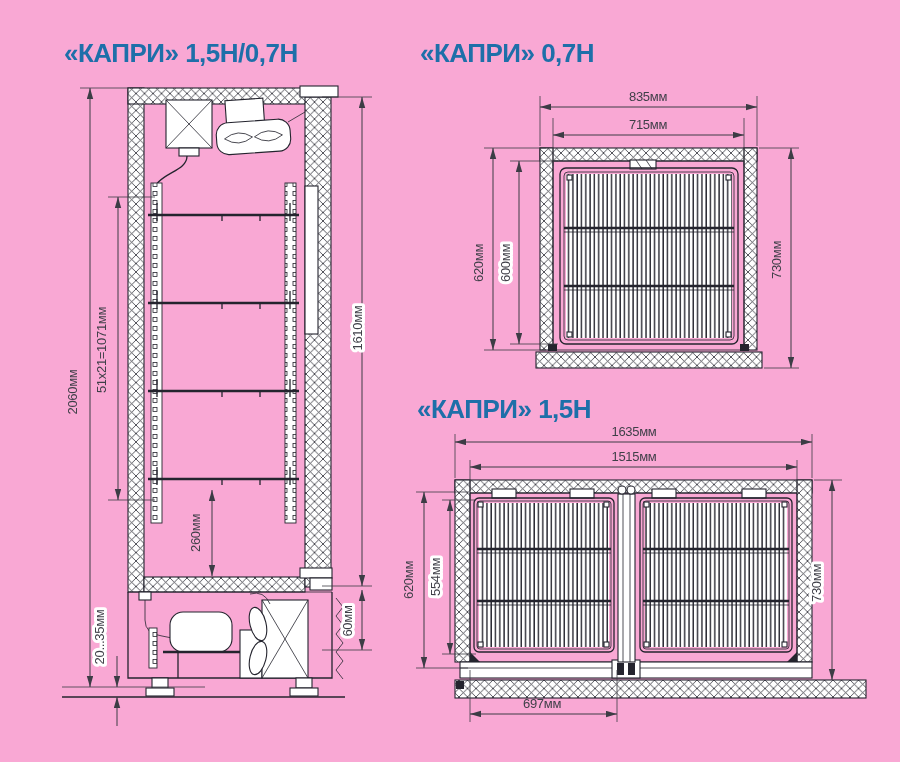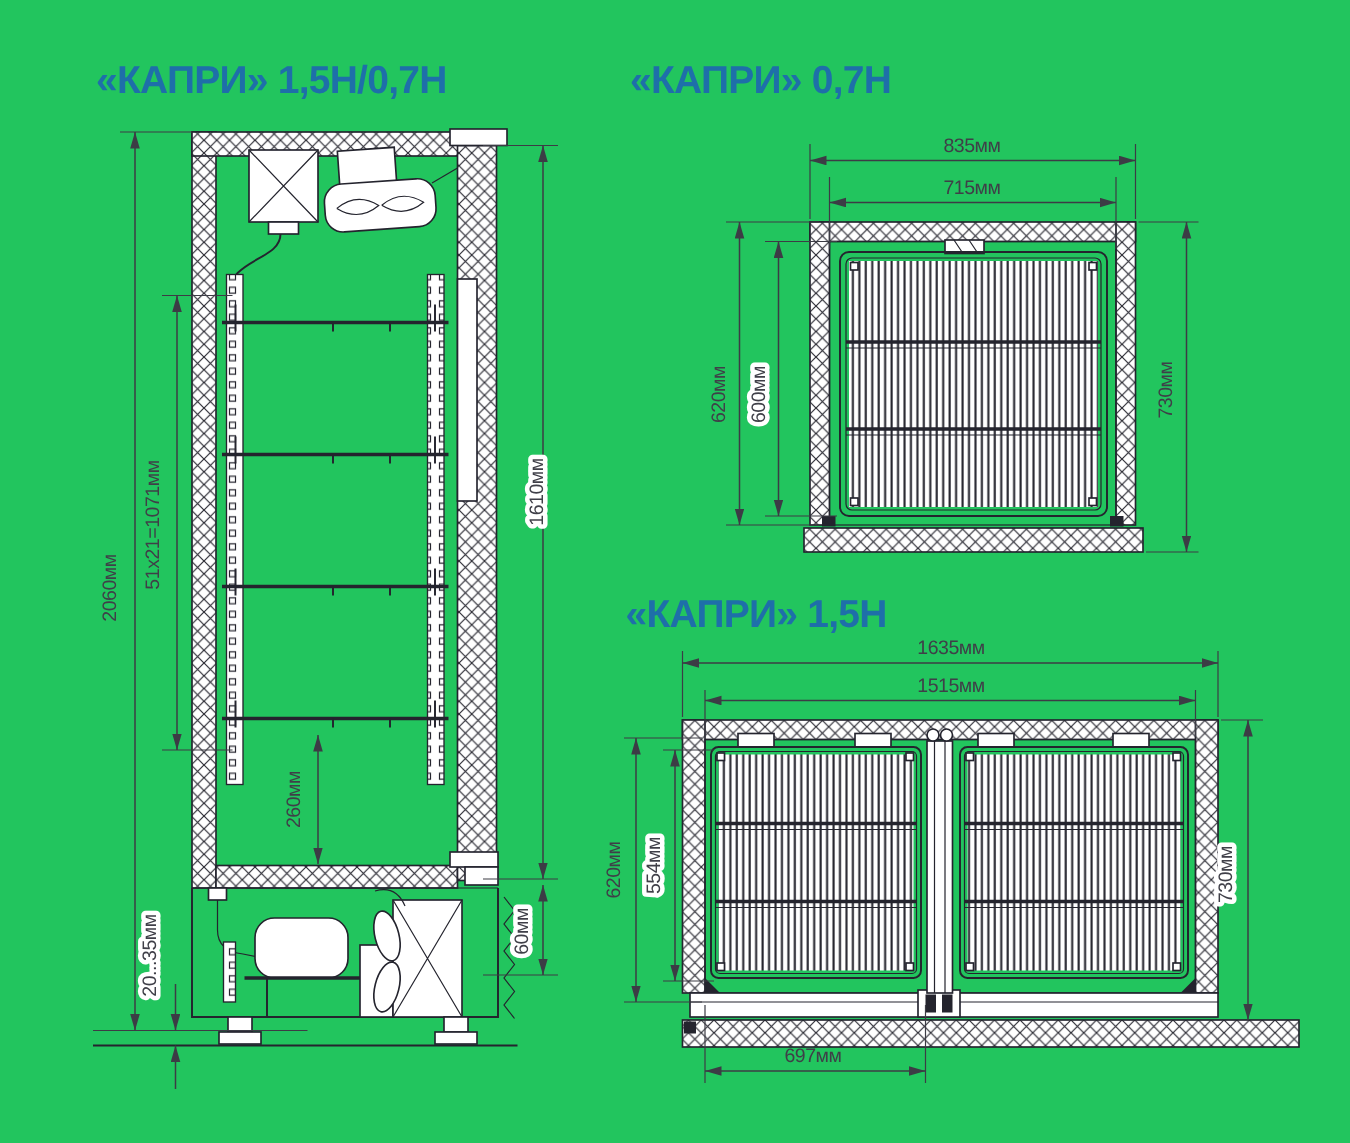--- a/index.html
+++ b/index.html
@@ -1,16 +1,16 @@
 <!DOCTYPE html>
 <html><head>
 <meta charset="utf-8">
 <style>
   html,body{margin:0;padding:0;background:#fff;}
-  .stage{position:relative;width:900px;height:762px;background:#22c55e;overflow:hidden;
+  .stage{position:relative;width:900px;height:762px;background:#f9a8d4;overflow:hidden;
          font-family:"Liberation Sans",sans-serif;}
   svg{position:absolute;left:0;top:0;}
   .ln   {stroke:#24242e;stroke-width:1.3;fill:none;}
   .ln2  {stroke:#24242e;stroke-width:2.4;fill:none;}
   .thin {stroke:#24242e;stroke-width:0.8;fill:none;}
   .wh   {fill:#ffffff;stroke:#24242e;stroke-width:1.1;}
   .hatch{fill:url(#hatch);stroke:#24242e;stroke-width:1.1;}
   .grille{fill:url(#vbars);stroke:none;}
   .perfR{fill:url(#perf);stroke:#24242e;stroke-width:0.9;}
   .dim  {stroke:#3c3c45;stroke-width:1;fill:none;}

